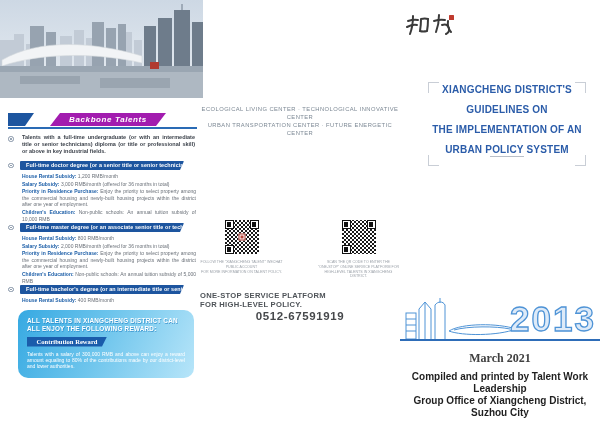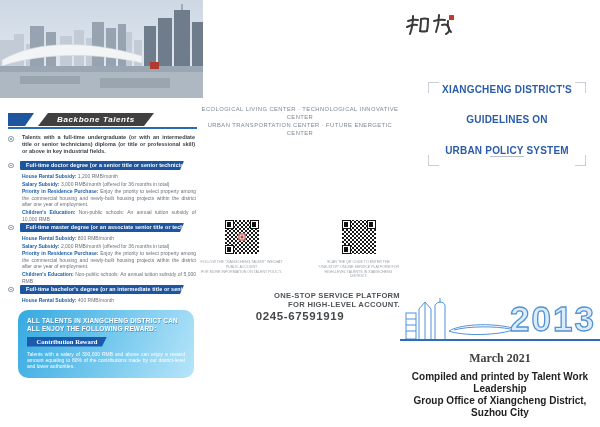--- a/index.html
+++ b/index.html
@@ -5,21 +5,21 @@
   html,body{margin:0;padding:0;background:#ffffff;}
   .page{position:relative;width:600px;height:427px;background:#ffffff;overflow:hidden;
         font-family:"Liberation Sans",sans-serif;-webkit-font-smoothing:antialiased;}
 
   
   .photo{position:absolute;left:0;top:0;width:203px;height:98px;display:block;}
 
   .bt-header{position:absolute;left:8px;top:113px;width:189px;height:16px;}
   .bt-block{position:absolute;left:0;top:0;width:26px;height:13px;background:#1d559f;
             clip-path:polygon(0 0,100% 0,calc(100% - 9px) 100%,0 100%);}
-  .bt-main{position:absolute;left:30px;top:0;width:116px;height:13px;background:#404040;
+  .bt-main{position:absolute;left:42px;top:0;width:116px;height:13px;background:#a21caf;
            clip-path:polygon(10px 0,100% 0,calc(100% - 10px) 100%,0 100%);
            color:#fff;font-size:8px;font-weight:bold;font-style:italic;letter-spacing:0.6px;
            line-height:13px;text-align:center;}
   .bt-line{position:absolute;left:0;top:14px;width:189px;height:1.5px;background:#2a6bb5;}
 
   .ring{position:absolute;width:5.5px;height:5.5px;border:1px solid #8493a6;border-radius:50%;background:#fff;box-sizing:border-box;}
   .ring::after{content:"";position:absolute;left:1.2px;top:1.2px;width:1.6px;height:1.6px;border-radius:50%;background:#8493a6;}
 
   .intro{position:absolute;left:22px;top:134px;width:173px;font-size:5.5px;line-height:7px;
          font-weight:bold;color:#3d434c;text-align:justify;margin:0;}
@@ -54,21 +54,21 @@
       background-size:4px 4px;background-origin:content-box;background-clip:content-box;}
   .qr.alt{background-position:2px 1px;}
   .eye{position:absolute;width:9px;height:9px;border:1.8px solid #111;background:#fff;box-sizing:border-box;}
   .eye::after{content:"";position:absolute;inset:1.4px;background:#111;}
   .eye.tl{left:2px;top:2px;} .eye.tr{right:2px;top:2px;} .eye.bl{left:2px;bottom:2px;}
   .qr-seal{position:absolute;left:50%;top:50%;width:7px;height:7px;transform:translate(-50%,-50%);
            background:#fff;border:0.8px solid #a8392e;box-sizing:border-box;}
   .qr-seal::after{content:"";position:absolute;inset:1px;background:#b8453a;}
   .qr-caption{margin-top:4px;font-size:3.6px;line-height:4.8px;color:#9aa0a8;text-align:center;}
 
-  .one-stop{position:absolute;left:200px;top:291px;width:200px;text-align:right;
+  .one-stop{position:absolute;left:200px;top:291px;width:200px;text-align:left;
             font-size:7.6px;line-height:9.2px;font-weight:bold;color:#4e5358;letter-spacing:0.3px;}
   .phone{position:absolute;left:200px;top:310px;width:200px;text-align:center;
          font-size:11.5px;font-weight:bold;color:#46484b;letter-spacing:0.6px;}
 
   
   .logo{position:absolute;left:404px;top:12px;}
   .title-box{position:absolute;left:428px;top:82px;width:158px;height:84px;}
   .corner{position:absolute;width:10px;height:10px;}
   .corner.tl{left:0;top:0;border-top:1.5px solid #c9ced6;border-left:1.5px solid #c9ced6;}
   .corner.tr{right:0;top:0;border-top:1.5px solid #c9ced6;border-right:1.5px solid #c9ced6;}
@@ -211,23 +211,23 @@
         <div class="qr-caption">
           <div>SCAN THE QR CODE TO ENTER THE</div>
           <div>"ONE-STOP" ONLINE SERVICE PLATFORM FOR</div>
           <div>HIGH-LEVEL TALENTS IN XIANGCHENG DISTRICT.</div>
         </div>
       </div>
     </div>
 
     <div class="one-stop">
       <div>ONE-STOP SERVICE PLATFORM</div>
-      <div>FOR HIGH-LEVEL ACCOUNT.</div>
-    </div>
-    <div class="phone">0245-67591919</div>
+      <div>FOR HIGH-LEVEL POLICY.</div>
+    </div>
+    <div class="phone">0512-67591919</div>
   </div>
 
   <div>
 
     <svg class="logo" width="52" height="30" viewBox="0 0 52 30" aria-label="相城">
       <g stroke="#3a3a3a" stroke-width="2" fill="none" stroke-linecap="round">
         <path d="M4 9 Q10 7 14 8"></path>
         <path d="M9 4 Q9 14 6 22"></path>
         <path d="M3 15 Q9 12 13 13"></path>
         <path d="M17 7 Q21 6 24 7 Q24 14 23 19 Q19 20 16 19 Q17 13 17 7"></path>
@@ -240,20 +240,21 @@
     </svg>
 
     <div class="title-box">
       <span class="corner tl"></span>
       <span class="corner tr"></span>
       <span class="corner bl"></span>
       <span class="corner br"></span>
       <div class="title-text">
         <div>XIANGCHENG DISTRICT'S</div>
         <div>GUIDELINES ON</div>
+        <div>THE IMPLEMENTATION OF AN</div>
         <div>URBAN POLICY SYSTEM</div>
       </div>
       <span class="title-divider"></span>
     </div>
 
     <svg class="skyline" width="118" height="44" viewBox="0 0 118 44">
       <g stroke="#4e93d6" stroke-width="1" fill="none">
         <rect x="4" y="16" width="10" height="26"></rect>
         <line x1="4" y1="22" x2="14" y2="22"></line>
           <line x1="4" y1="28" x2="14" y2="28"></line>

